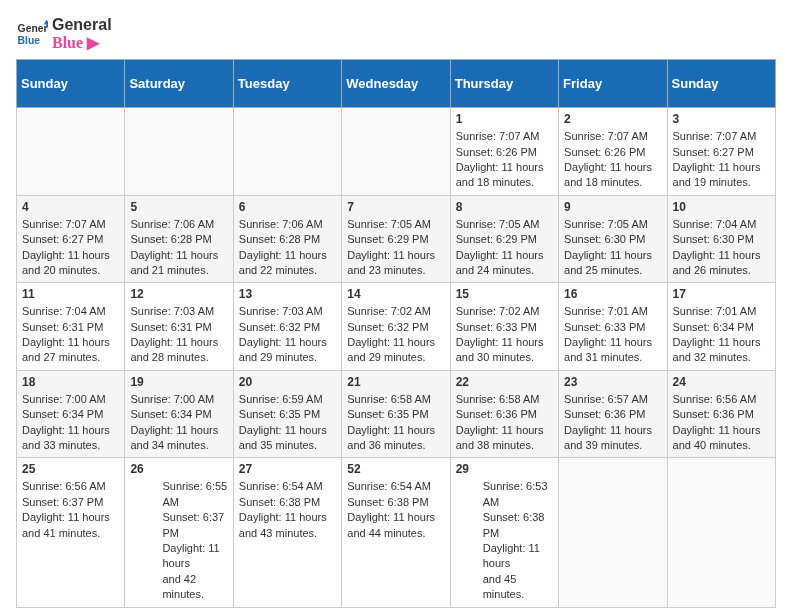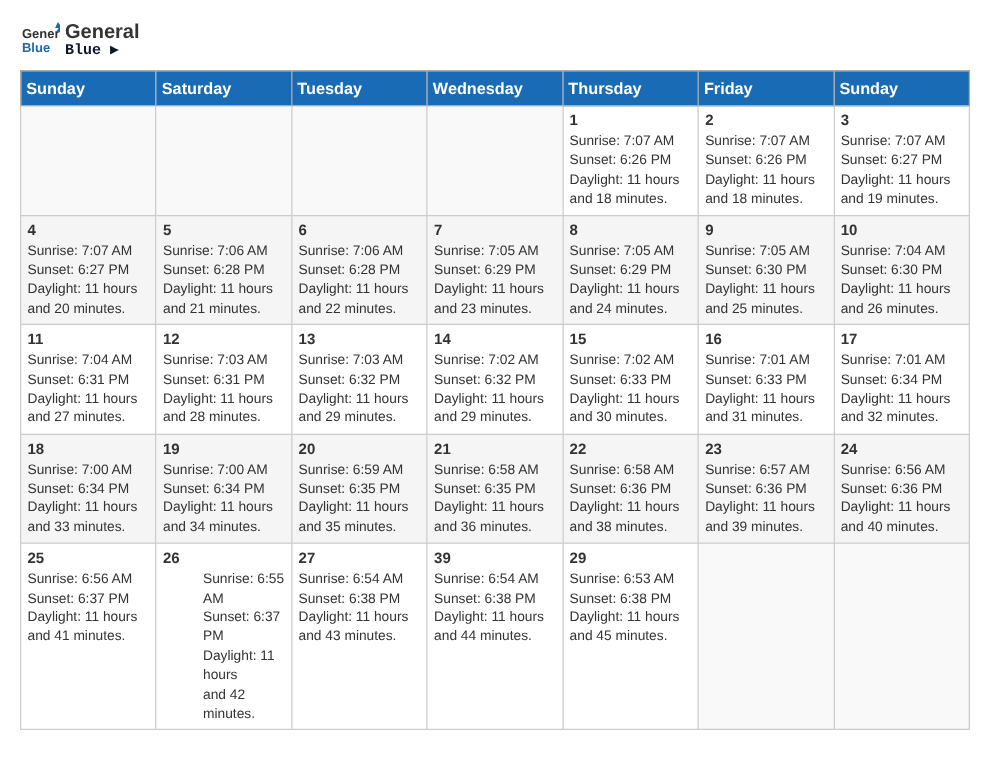--- a/index.html
+++ b/index.html
@@ -38,21 +38,21 @@
       color: #555;
     }
     table {
       width: 100%;
       border-collapse: collapse;
       font-size: 11px;
     }
     thead tr th {
       background-color: #1a6bb5;
       color: #fff;
-      padding: 6px 4px;
+      padding: 16px 4px;
       text-align: left;
       font-size: 13px;
       border: 1px solid #aaa;
     }
     tbody tr td {
       border: 1px solid #ccc;
       vertical-align: top;
       padding: 4px 5px;
       height: 80px;
       width: 14.28%;
@@ -84,21 +84,21 @@
 <div class="header">
   <div class="logo">
     <svg class="logo-icon" viewBox="0 0 40 40">
       <text x="2" y="18" font-size="13" font-weight="bold" fill="#333" font-family="Arial">General</text>
       <text x="2" y="32" font-size="13" font-weight="bold" fill="#1a6bb5" font-family="Arial">Blue</text>
       <polygon points="35,8 42,8 38,2" fill="#1a6bb5"></polygon>
       <polygon points="36,12 44,12 40,6" fill="#1a6bb5"></polygon>
     </svg>
     <div>
       <div style="font-size:16px;font-weight:bold;color:#333;font-family:Arial;line-height:1.1;">General</div>
-      <div style="font-size:12px;font-weight:bold;color:#0f172a;font-family:Liberation Mono, monospace;line-height:1.1;">Blue ▶</div>
+      <div style="font-size:16px;font-weight:bold;color:#ec4899;font-family:Liberation Serif, serif;line-height:1.1;">Blue ▶</div>
     </div>
   </div>
   <div class="title-block">
     <div class="month-title"></div>
     <div class="location"></div>
   </div>
 </div>
 
 <table>
   <thead>
@@ -309,29 +309,29 @@
 and 42 minutes.</div>
         </td>
         <td>
           <div class="day-number">27</div>
           <div class="day-info" style="white-space: pre-line;">Sunrise: 6:54 AM
 Sunset: 6:38 PM
 Daylight: 11 hours
 and 43 minutes.</div>
         </td>
         <td>
-          <div class="day-number">39</div>
+          <div class="day-number">52</div>
           <div class="day-info" style="white-space: pre-line;">Sunrise: 6:54 AM
 Sunset: 6:38 PM
 Daylight: 11 hours
 and 44 minutes.</div>
         </td>
         <td>
           <div class="day-number">29</div>
-          <div class="day-info" style="white-space: pre-line;">Sunrise: 6:53 AM
+          <div class="day-info" style="white-space: pre-line; margin-left: 27px;">Sunrise: 6:53 AM
 Sunset: 6:38 PM
 Daylight: 11 hours
 and 45 minutes.</div>
         </td>
         <td class="empty"></td>
         <td class="empty"></td>
       </tr>
     </tbody>
 </table>
 

